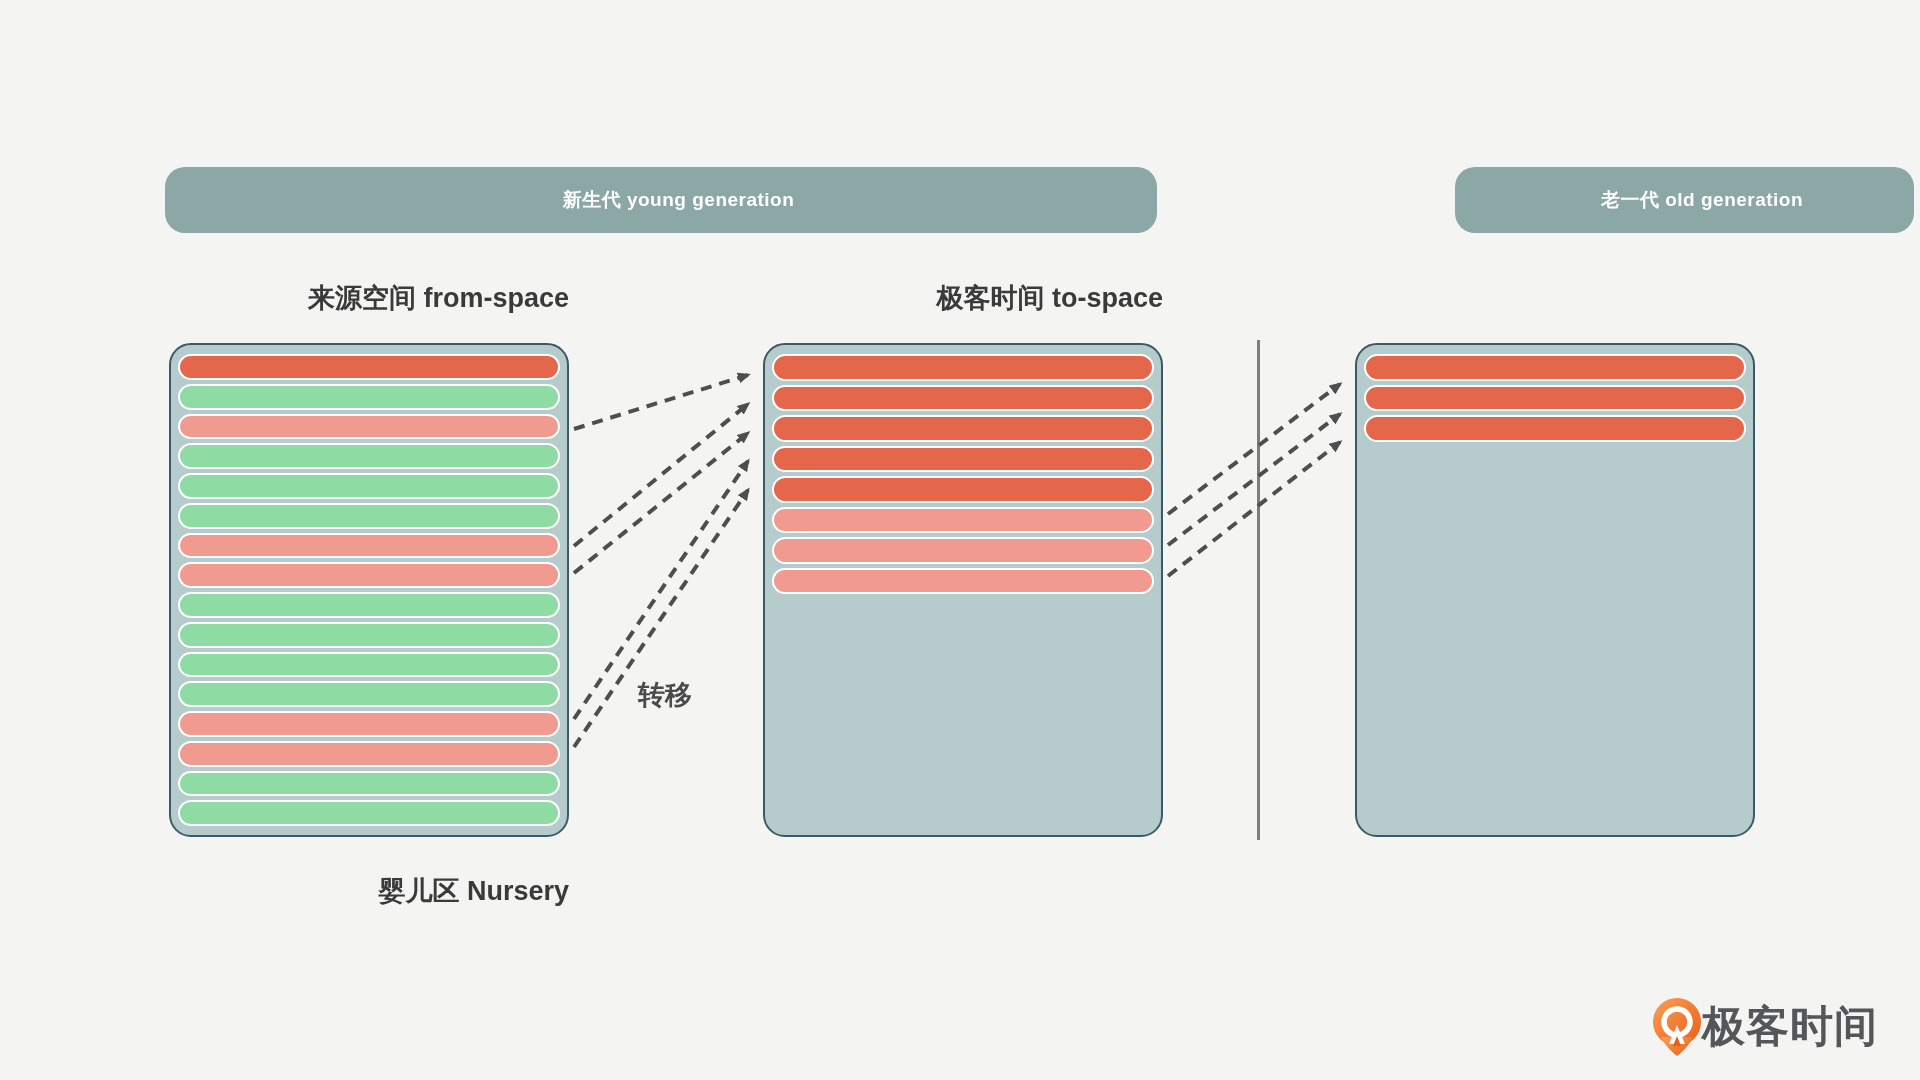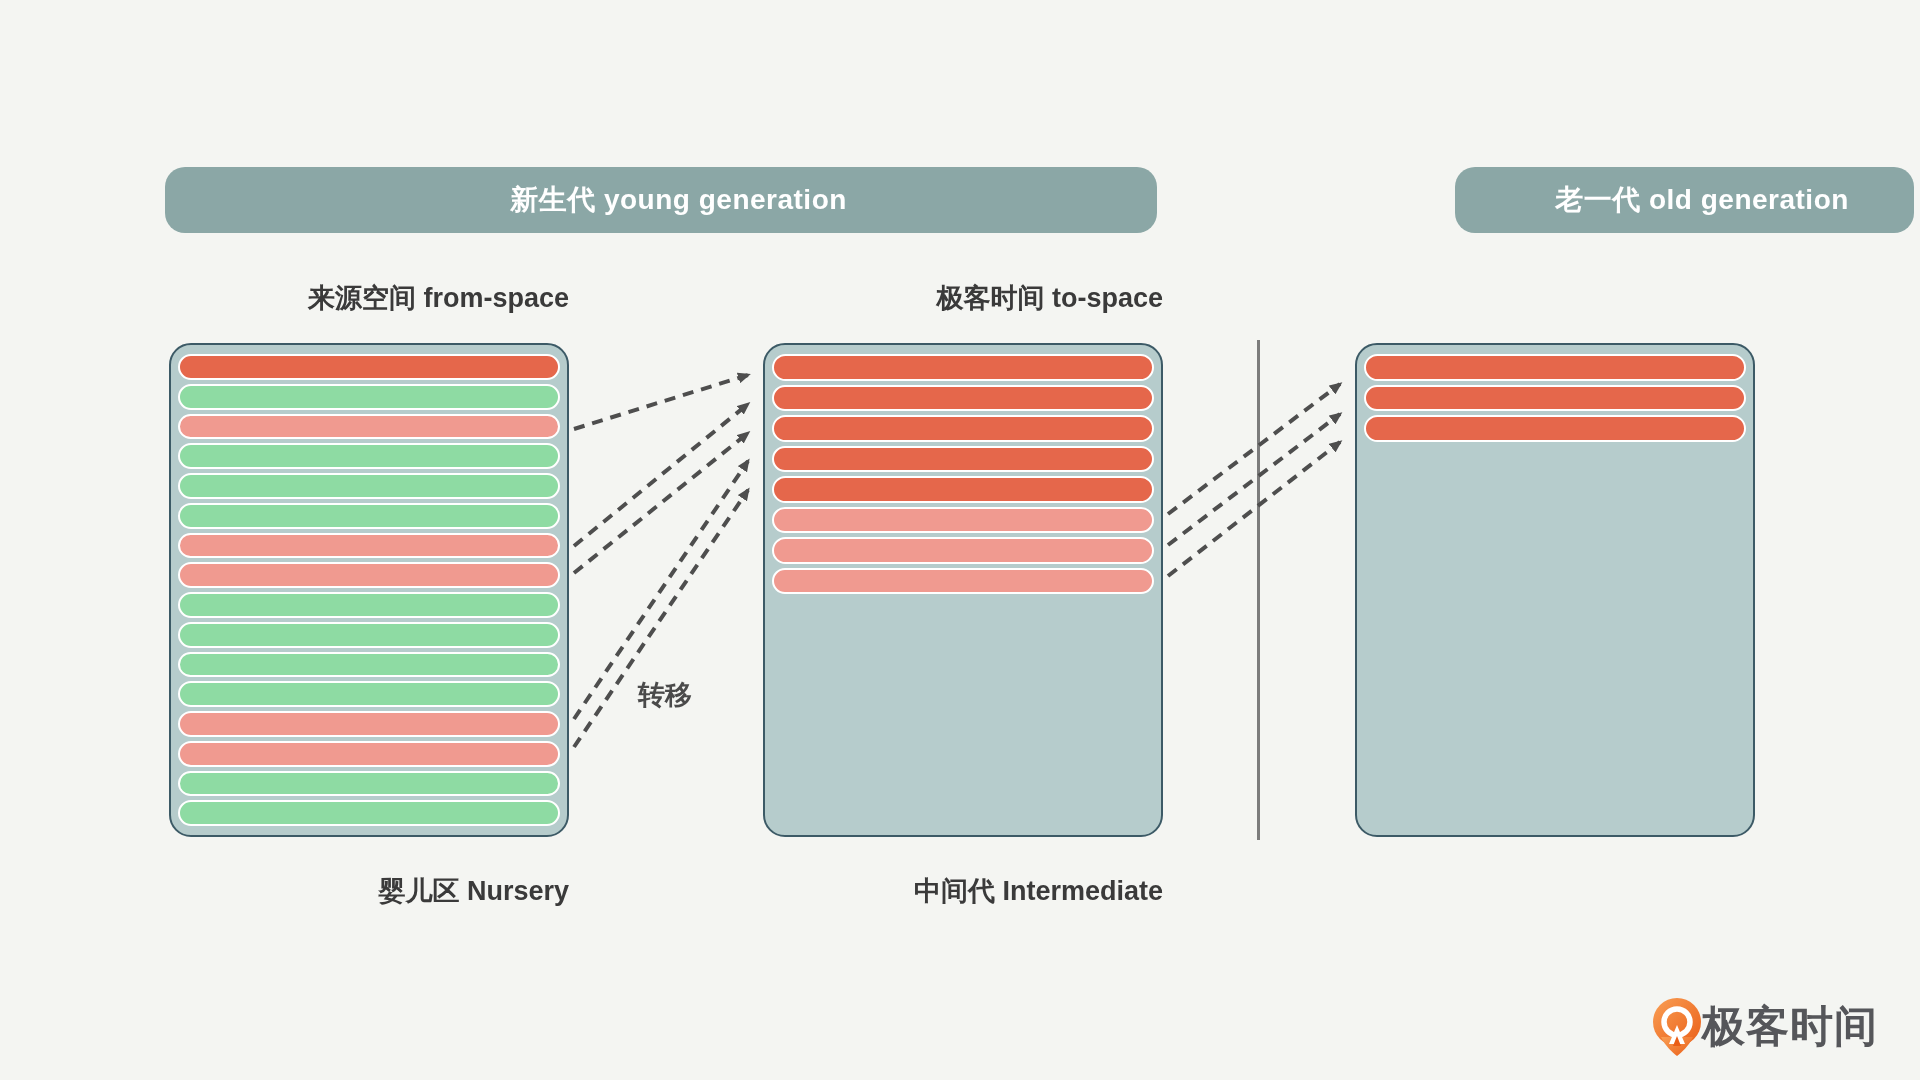--- a/index.html
+++ b/index.html
@@ -23,21 +23,21 @@
     background:var(--background);
     position:relative;
     overflow:hidden;
   }
   .canvas{position:absolute;left:0;top:0;width:1920px;height:1080px;background:var(--background);}
 
   .header-pill{
     position:absolute;top:167px;height:66px;border-radius:20px;
     background:var(--header-fill);
     color:var(--header-text);
-    font-size:28px;font-weight:700;
+    font-size:19px;font-weight:700;
     display:flex;align-items:center;justify-content:center;
     letter-spacing:0.5px;
     padding-left:35px;
   }
   .header-young{left:165px;width:992px;}
   .header-old{left:1416px;width:459px;margin-left:39px;}
 
   .space-label{
     position:absolute;width:400px;text-align:right;
     font-size:27px;font-weight:700;color:var(--label-text);
@@ -161,21 +161,20 @@
       <line x1="574" y1="546" x2="748" y2="404" marker-end="url(#ah)"></line>
       <line x1="574" y1="573" x2="748" y2="433" marker-end="url(#ah)"></line>
       <line x1="574" y1="719" x2="748" y2="461" marker-end="url(#ah)"></line>
       <line x1="574" y1="747" x2="748" y2="490" marker-end="url(#ah)"></line>
       <line x1="1168" y1="514" x2="1340" y2="384" marker-end="url(#ah)"></line>
       <line x1="1168" y1="545" x2="1340" y2="414" marker-end="url(#ah)"></line>
       <line x1="1168" y1="576" x2="1340" y2="442" marker-end="url(#ah)"></line>
     </svg>
 
   <div class="space-label label-bottom label-nursery">婴儿区 Nursery</div>
-  <div class="space-label label-bottom label-intermediate">中间代 Intermediate</div>
 
   <div class="logo">
     <svg width="50" height="60" viewBox="0 0 50 60" xmlns="http://www.w3.org/2000/svg">
       <defs>
         <linearGradient id="lg" x1="0" y1="0" x2="1" y2="1">
           <stop offset="0" stop-color="#F99F55"></stop>
           <stop offset="1" stop-color="#EA5E17"></stop>
         </linearGradient>
       </defs>
       <circle cx="25" cy="25" r="24" fill="url(#lg)"></circle>

